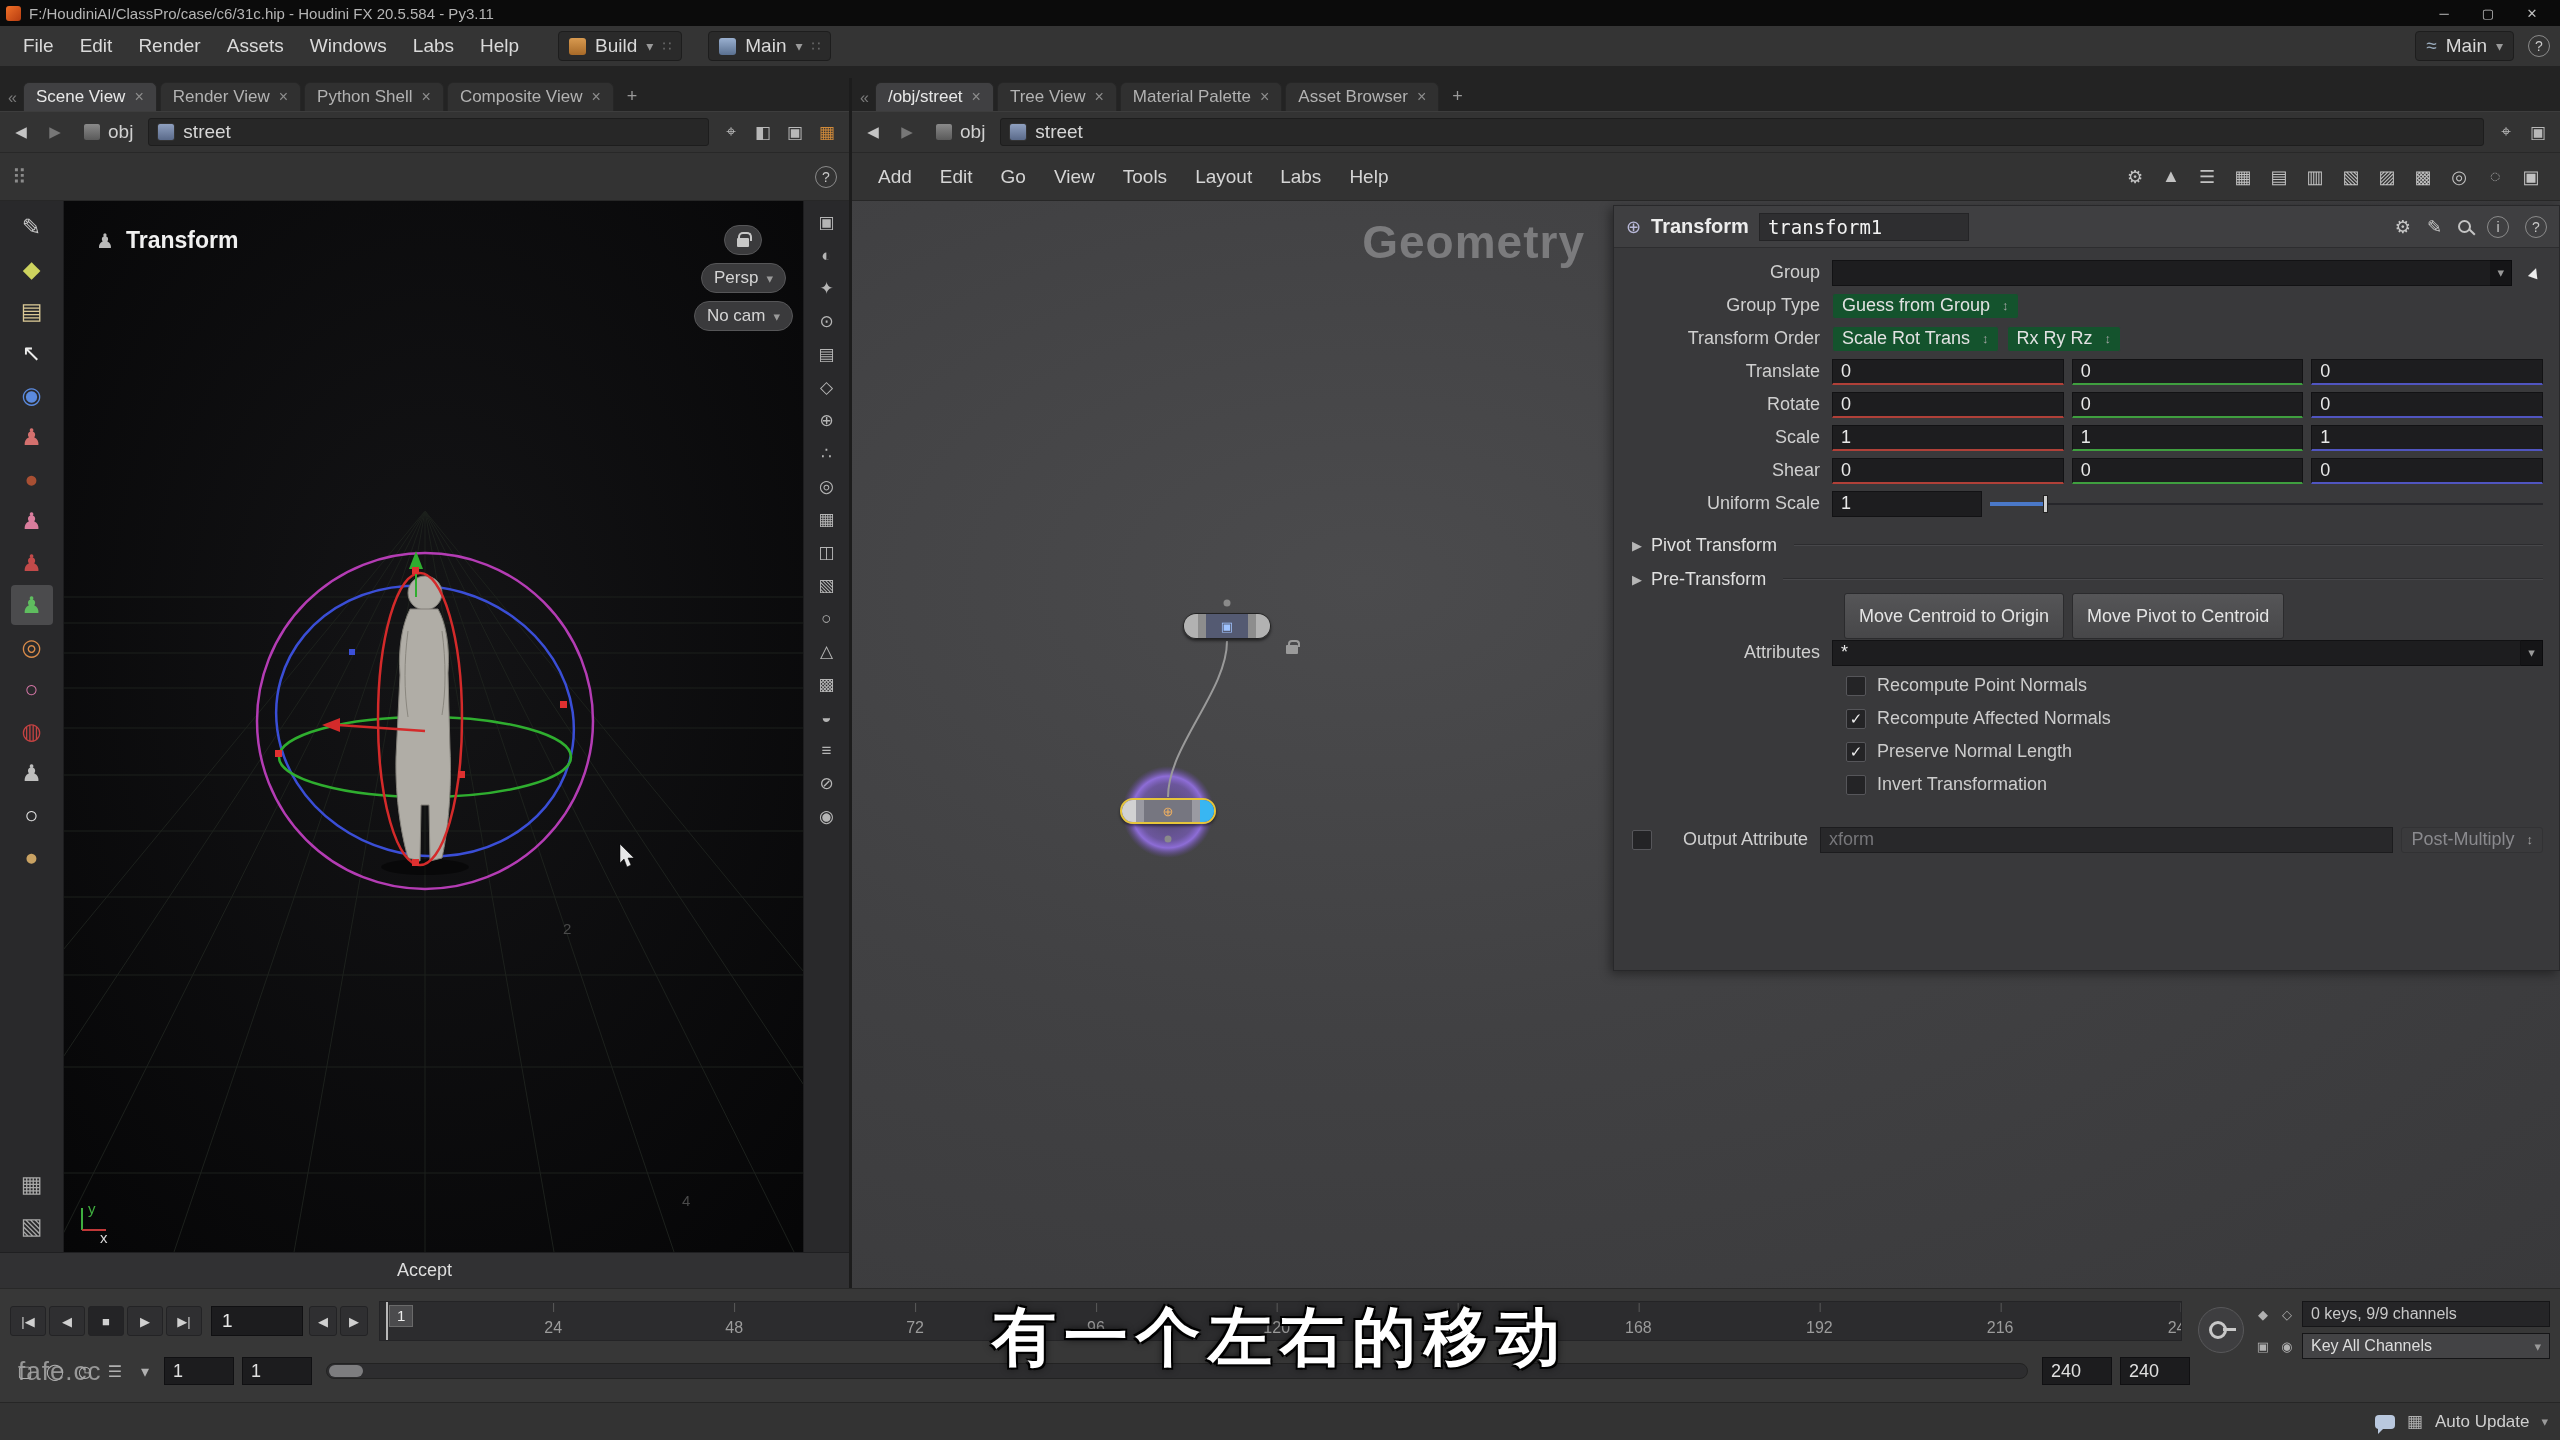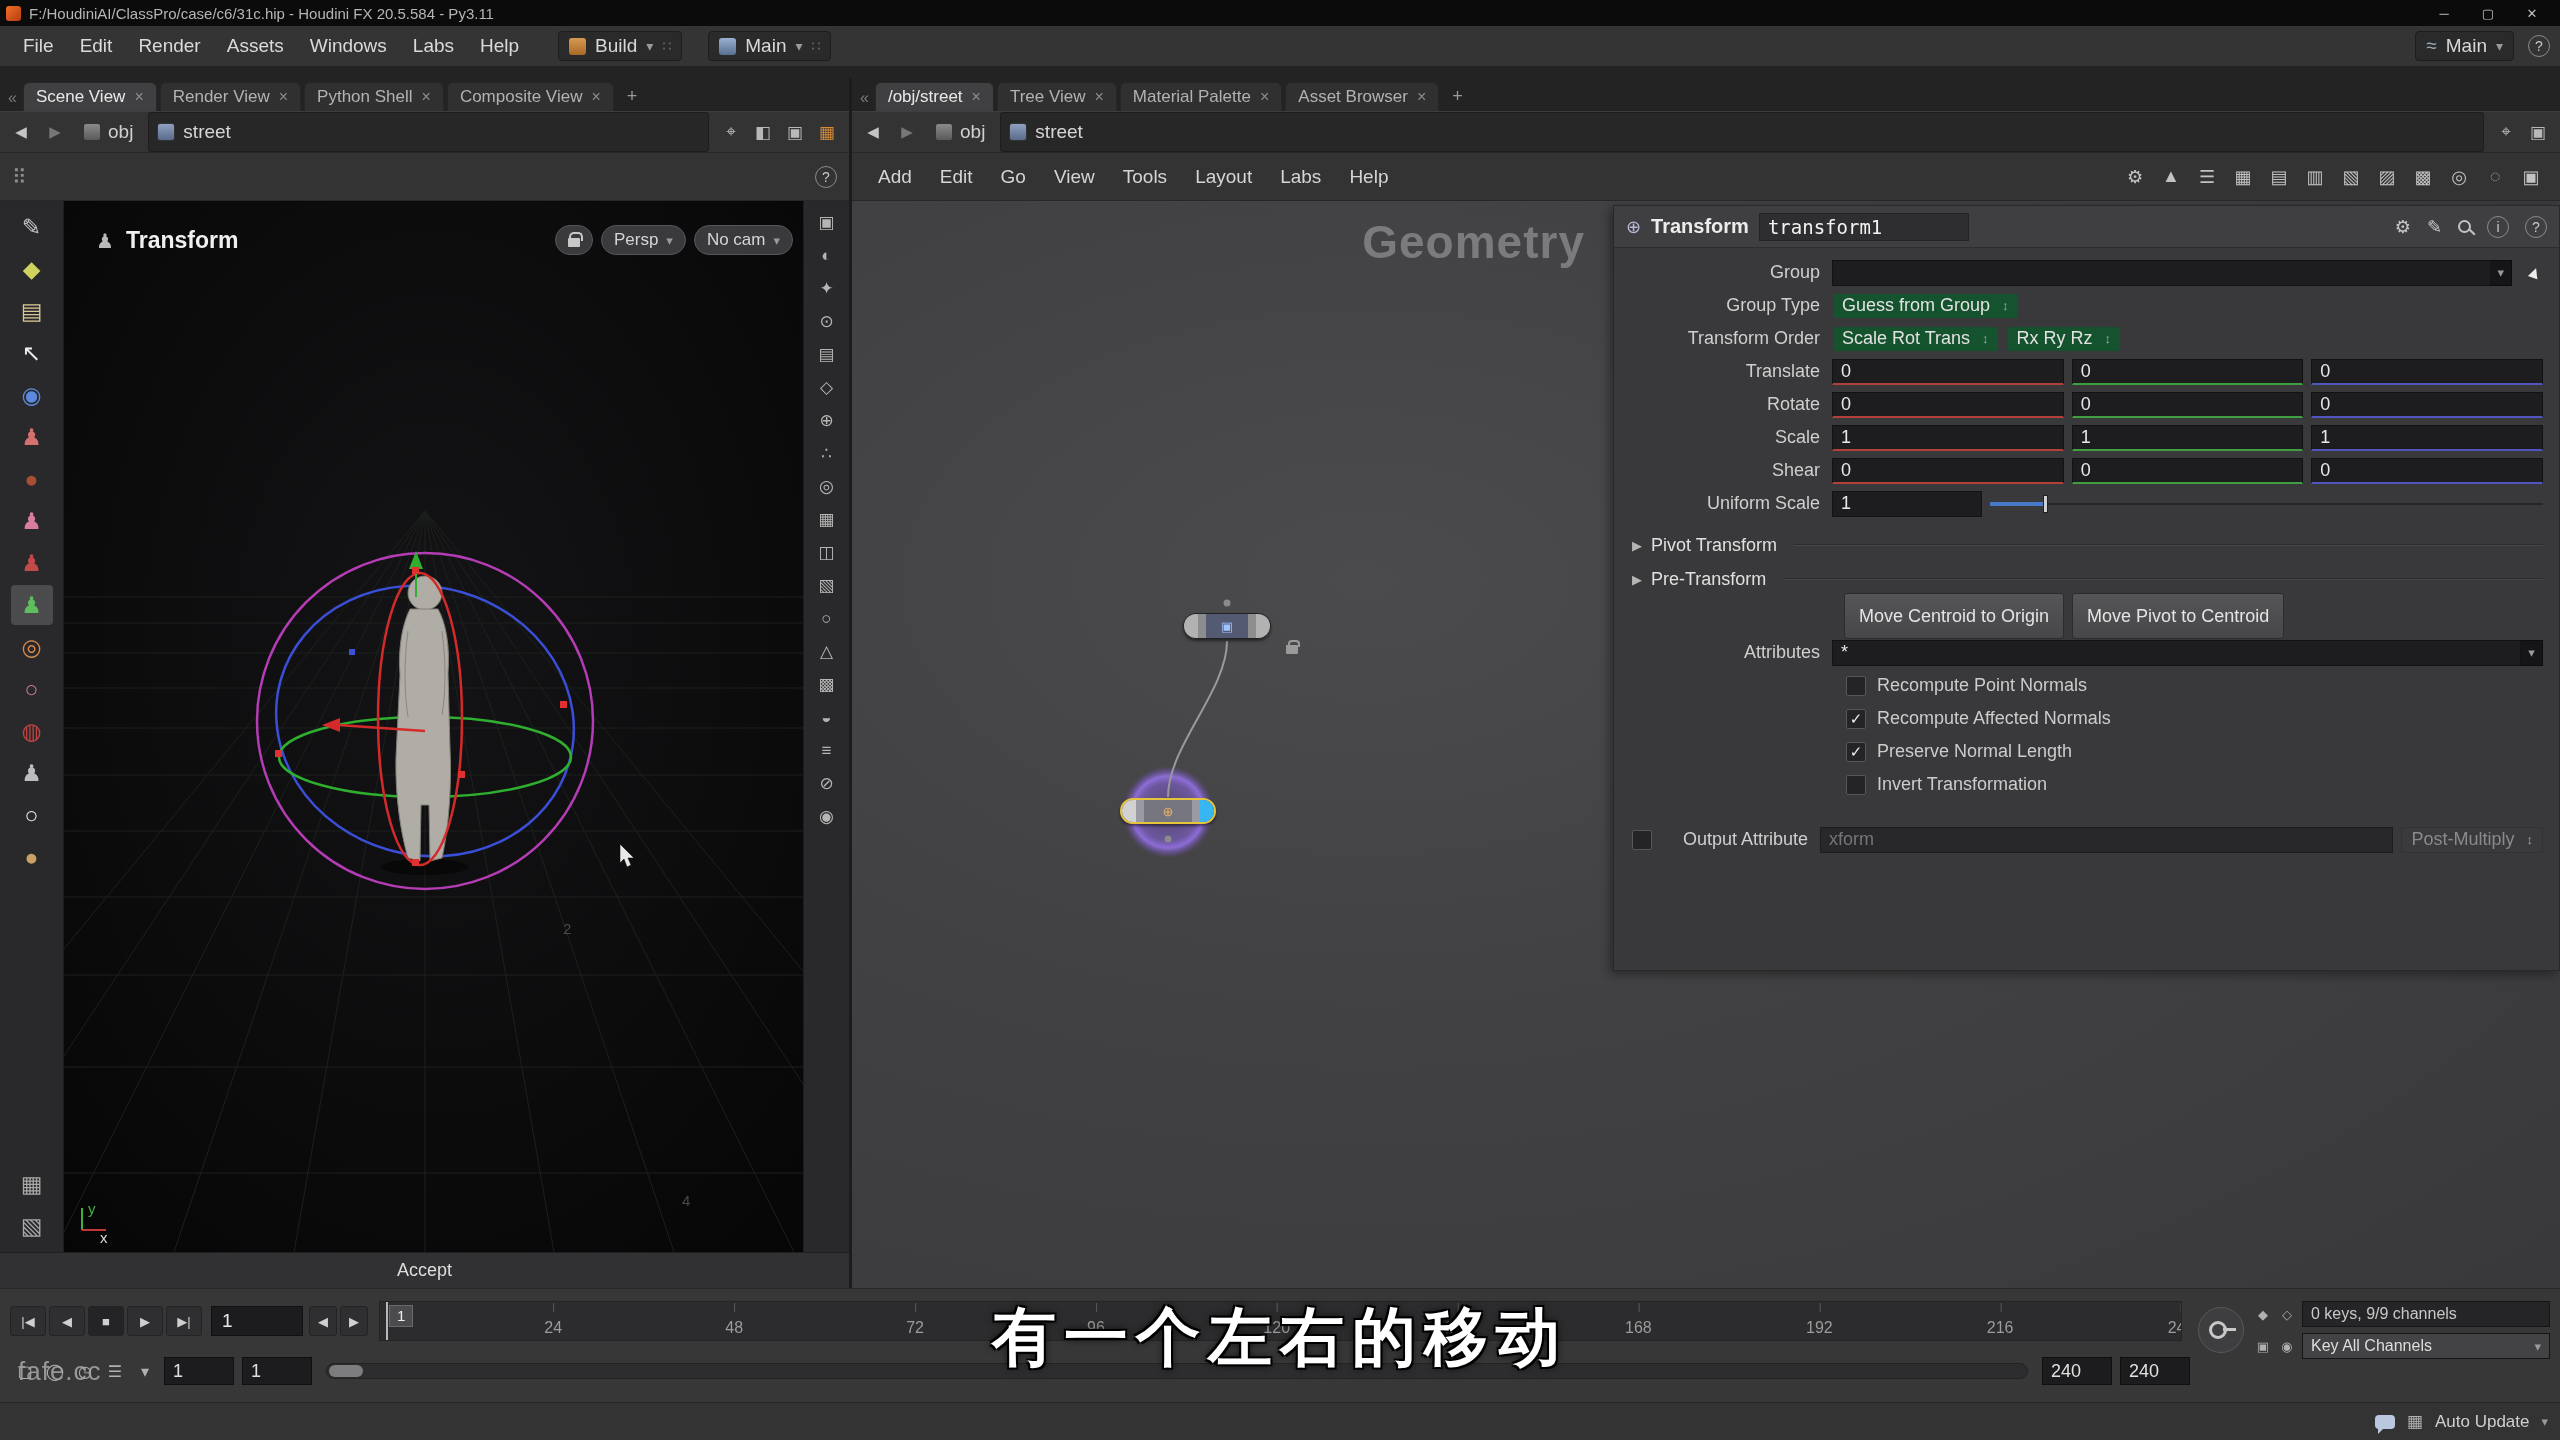--- a/index.html
+++ b/index.html
@@ -46,21 +46,21 @@
   .tab-add { padding:0 10px 4px; color:#9a9a9a; font-size:18px; }
 
   .pathbar { height:42px; background:#333333; border-top:1px solid #3d3d3d; border-bottom:1px solid #282828;
     display:flex; align-items:center; padding:0 8px; gap:8px; flex:none; }
   .nav-arrow { width:26px; text-align:center; font-size:15px; color:#c4c4c4; }
   .nav-arrow.dim { color:#777; }
   .chip { display:flex; align-items:center; gap:7px; padding:0 7px; height:28px; color:#d0d0d0; }
   .nicon { width:18px; height:18px; background:linear-gradient(#8a8a8a,#5a5a5a); border:1px solid #333;
     border-radius:3px; flex:none; }
   .nicon.geo { background:linear-gradient(#8fa0c0,#5a6a8a); }
-  .path-field { flex:1; height:40px; background:#272727; border:1px solid #1d1d1d; border-radius:3px;
+  .path-field { flex:1; height:28px; background:#272727; border:1px solid #1d1d1d; border-radius:3px;
     display:flex; align-items:center; gap:8px; padding:0 8px; color:#d6d6d6; min-width:0; }
   .path-icons { display:flex; align-items:center; gap:4px; }
   .sicon { width:28px; height:26px; display:flex; align-items:center; justify-content:center;
     color:#b8b8b8; font-size:17px; }
 
   .pane-toolbar { height:48px; background:#333333; border-bottom:1px solid #272727;
     display:flex; align-items:center; padding:0 12px; flex:none; }
   .stow { color:#8c8c8c; font-size:20px; letter-spacing:2px; }
   .net-menu-item { padding:0 14px; color:#d5d5d5; height:34px; line-height:34px; }
   .tool-icons { margin-left:auto; display:flex; align-items:center; gap:2px; }
@@ -75,21 +75,21 @@
   .strip.lft { left:0; width:64px; border-right:1px solid #1d1d1f; }
   .strip.rgt { right:0; width:46px; border-left:1px solid #1d1d1f; }
   .vtool { width:42px; height:40px; display:flex; align-items:center; justify-content:center;
     font-size:23px; border-radius:4px; flex:none; }
   .vtool.active { background:#4b4b4d; }
   .strip.rgt .vtool { width:34px; height:31px; font-size:17px; color:#b5b5b5; }
   .strip-bottom { position:absolute; bottom:6px; display:flex; flex-direction:column; gap:2px; }
   .vp-state { position:absolute; left:96px; top:26px; display:flex; align-items:center; gap:12px;
     font-size:23px; font-weight:bold; color:#f0f0f0; }
   .vp-state .sic { font-size:20px; color:#b9b9b9; font-weight:normal; }
-  .vp-cams { position:absolute; right:56px; top:24px; display:flex; gap:8px; align-items:center; }
+  .vp-cams { position:absolute; right:56px; top:24px; display:flex; gap:8px; align-items:center;flex-direction:column; }
   .pill { display:flex; align-items:center; gap:8px; height:30px; padding:0 12px; background:#3a3a3c;
     border:1px solid #565658; border-radius:15px; color:#d5d5d5; font-size:17px; }
   .locki { width:12px; height:9px; background:#c8c8c8; border-radius:1px; position:relative; margin-top:5px; }
   .locki::before { content:""; position:absolute; left:1px; top:-6px; width:10px; height:7px;
     border:2px solid #c8c8c8; border-bottom:none; border-radius:5px 5px 0 0; }
   .accept-bar { position:absolute; left:0; right:0; bottom:0; height:36px; background:#313133;
     border-top:1px solid #1f1f21; display:flex; align-items:center; justify-content:center; }
   .accept-btn { color:#dedede; font-size:18px; padding:2px 26px; }
   .axis-hint { position:absolute; left:70px; bottom:44px; }
 

